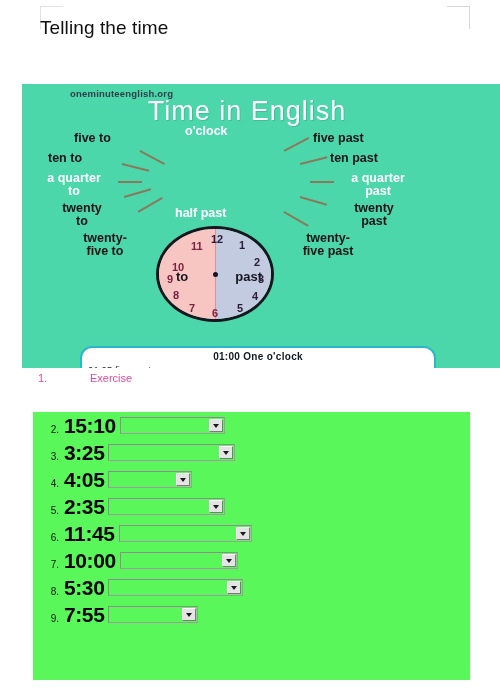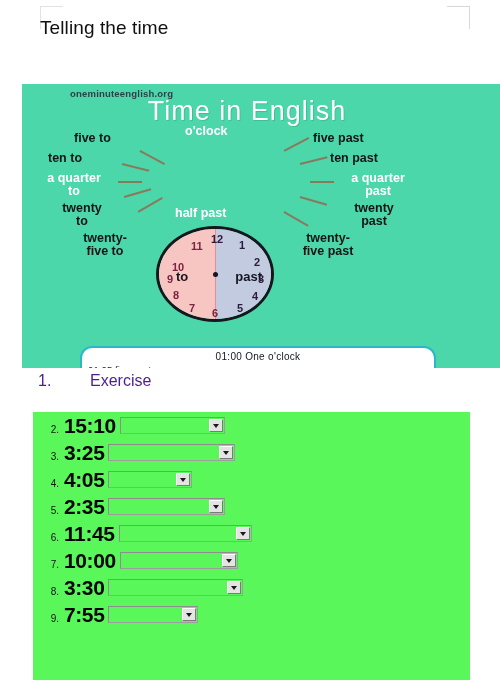--- a/index.html
+++ b/index.html
@@ -155,21 +155,21 @@
     height: 92px;
     background: #ffffff;
     border: 2px solid #2db6c9;
     border-radius: 12px 12px 6px 6px;
     box-sizing: border-box;
     overflow: hidden;
   }
   .list-head {
     text-align: center;
     font-size: 10px;
-    font-weight: normal;
+    font-weight: bold;
     color: #101820;
     margin-top: 3px;
     letter-spacing: .3px;
   }
   .list-cols {
     position: relative;
     margin-top: 2px;
     padding: 0 6px;
   }
   .list-col {
@@ -180,22 +180,22 @@
     line-height: 1.35;
     letter-spacing: .1px;
   }
   .list-col.left { width: 192px; }
 
   
   .exercise-head {
     position: absolute;
     left: 38px;
     top: 372px;
-    font-size: 16px;
-    color: #4c1d95;
+    font-size: 11px;
+    color: #ec4899;
   }
   .exercise-head .num { display: inline-block; width: 52px; }
 
   
   .green-block {
     position: absolute;
     left: 33px;
     top: 412px;
     width: 437px;
     height: 268px;
@@ -412,21 +412,21 @@
       <span class="q-num">7.</span>
       <span class="q-time">10:00</span>
       <div class="q-select" style="width: 118px;">
         <div class="arrow-box">
           <div class="caret"></div>
         </div>
       </div>
     </div>
     <div class="q-row">
       <span class="q-num">8.</span>
-      <span class="q-time">3:30</span>
+      <span class="q-time">5:30</span>
       <div class="q-select" style="width: 135px;">
         <div class="arrow-box">
           <div class="caret"></div>
         </div>
       </div>
     </div>
     <div class="q-row">
       <span class="q-num">9.</span>
       <span class="q-time">7:55</span>
       <div class="q-select" style="width: 90px;">

